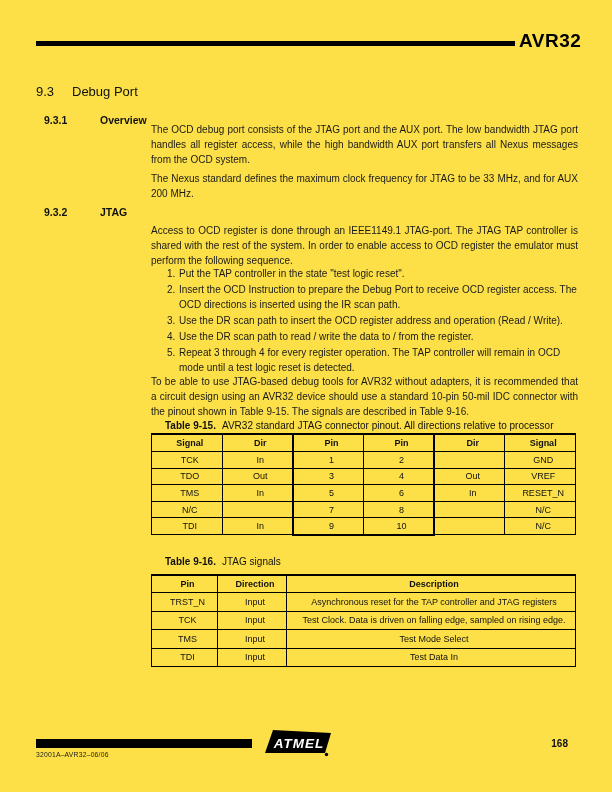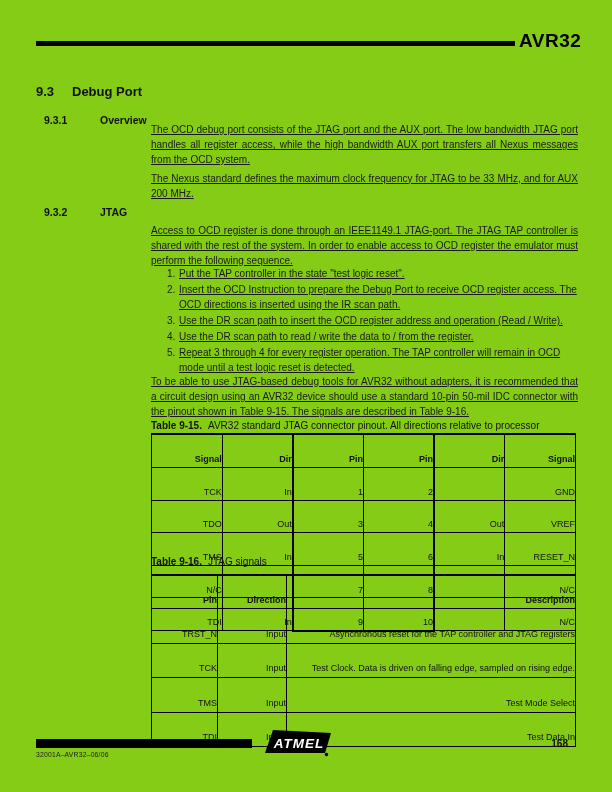--- a/index.html
+++ b/index.html
@@ -1,70 +1,70 @@
 <!DOCTYPE html>
 <html><head>
 <meta charset="utf-8">
 <style>
   html,body { margin:0; padding:0; background:#e8e8e8; }
   .page {
     position: relative;
     width: 612px; height: 792px;
     margin: 0 auto;
-    background: #84cc16;
+    background: #fde047;
     font-family: "Liberation Sans", sans-serif;
     color: #1a1a1a;
     overflow: hidden;
   }
   .abs { position: absolute; }
 
   
   .header-bar { left:36px; top:41px; width:479px; height:5px; background:#000; }
   .header-title {
     left:519px; top:30px; width:90px;
     font-size:19px; font-weight:bold; color:#000; letter-spacing:0.5px;
   }
 
   
-  .h1 { left:36px; top:84px; font-size:13px; font-weight:bold; color:#111; line-height:16px; }
+  .h1 { left:36px; top:84px; font-size:13px; font-weight:normal; color:#111; line-height:16px; }
   .h1 .hnum { display:inline-block; width:36px; }
   .h2 { left:36px; top:113.5px; font-size:10.5px; font-weight:bold; color:#111; line-height:13px; }
   .h2 .hnum { display:inline-block; width:56px;padding-left:8px; }
   .h2b { top:205.5px; }
 
   
-  .bodycol { left:151px; width:427px; font-size:10px; line-height:15px;text-decoration:underline; }
+  .bodycol { left:151px; width:427px; font-size:10px; line-height:15px; }
   .bodycol p { margin:0 0 3.5px 0; text-align:justify; }
   .ov-block  { top:122px; }
   .jtag-intro { top:222.5px; }
   .steps { top:266px; }
   .steps ol { margin:0; padding:0 0 0 27px; }
   .steps li { line-height:15px; margin:0 0 1px 0; padding-left:1px; }
   .jtag-outro { top:374px; }
 
   
-  .tcap { left:151px; font-size:10px; line-height:13px; color:#111; }
+  .tcap { left:165px; font-size:10px; line-height:13px; color:#111; }
   .tcap .tlabel { display:inline-block; width:57px; font-weight:bold; }
   .tcap15 { top:419px; }
   .tcap16 { top:555px; }
 
   
   table.dtable {
     border-collapse: collapse;
     table-layout: fixed;
     width: 425px;
     font-size: 9px;
     color:#111;
   }
   .t15wrap { left:151px; top:433px; }
   .t16wrap { left:151px; top:574px; }
   table.dtable th, table.dtable td {
     border:1px solid #000;
-    padding:16px 0 0 6px;
-    text-align:right;
+    padding:0 0 0 6px;
+    text-align:center;
     vertical-align:middle;
     font-weight:normal;
     overflow:hidden; white-space:nowrap;
   }
   table.dtable th { font-weight:bold; }
   table.dtable { border-top:2.5px solid #000; }
   table.t15 th { height:16px; }
   table.t15 td { height:15.6px; }
   table.t16 th { height:16px; }
   table.t16 td { height:17.5px; white-space:normal; }

